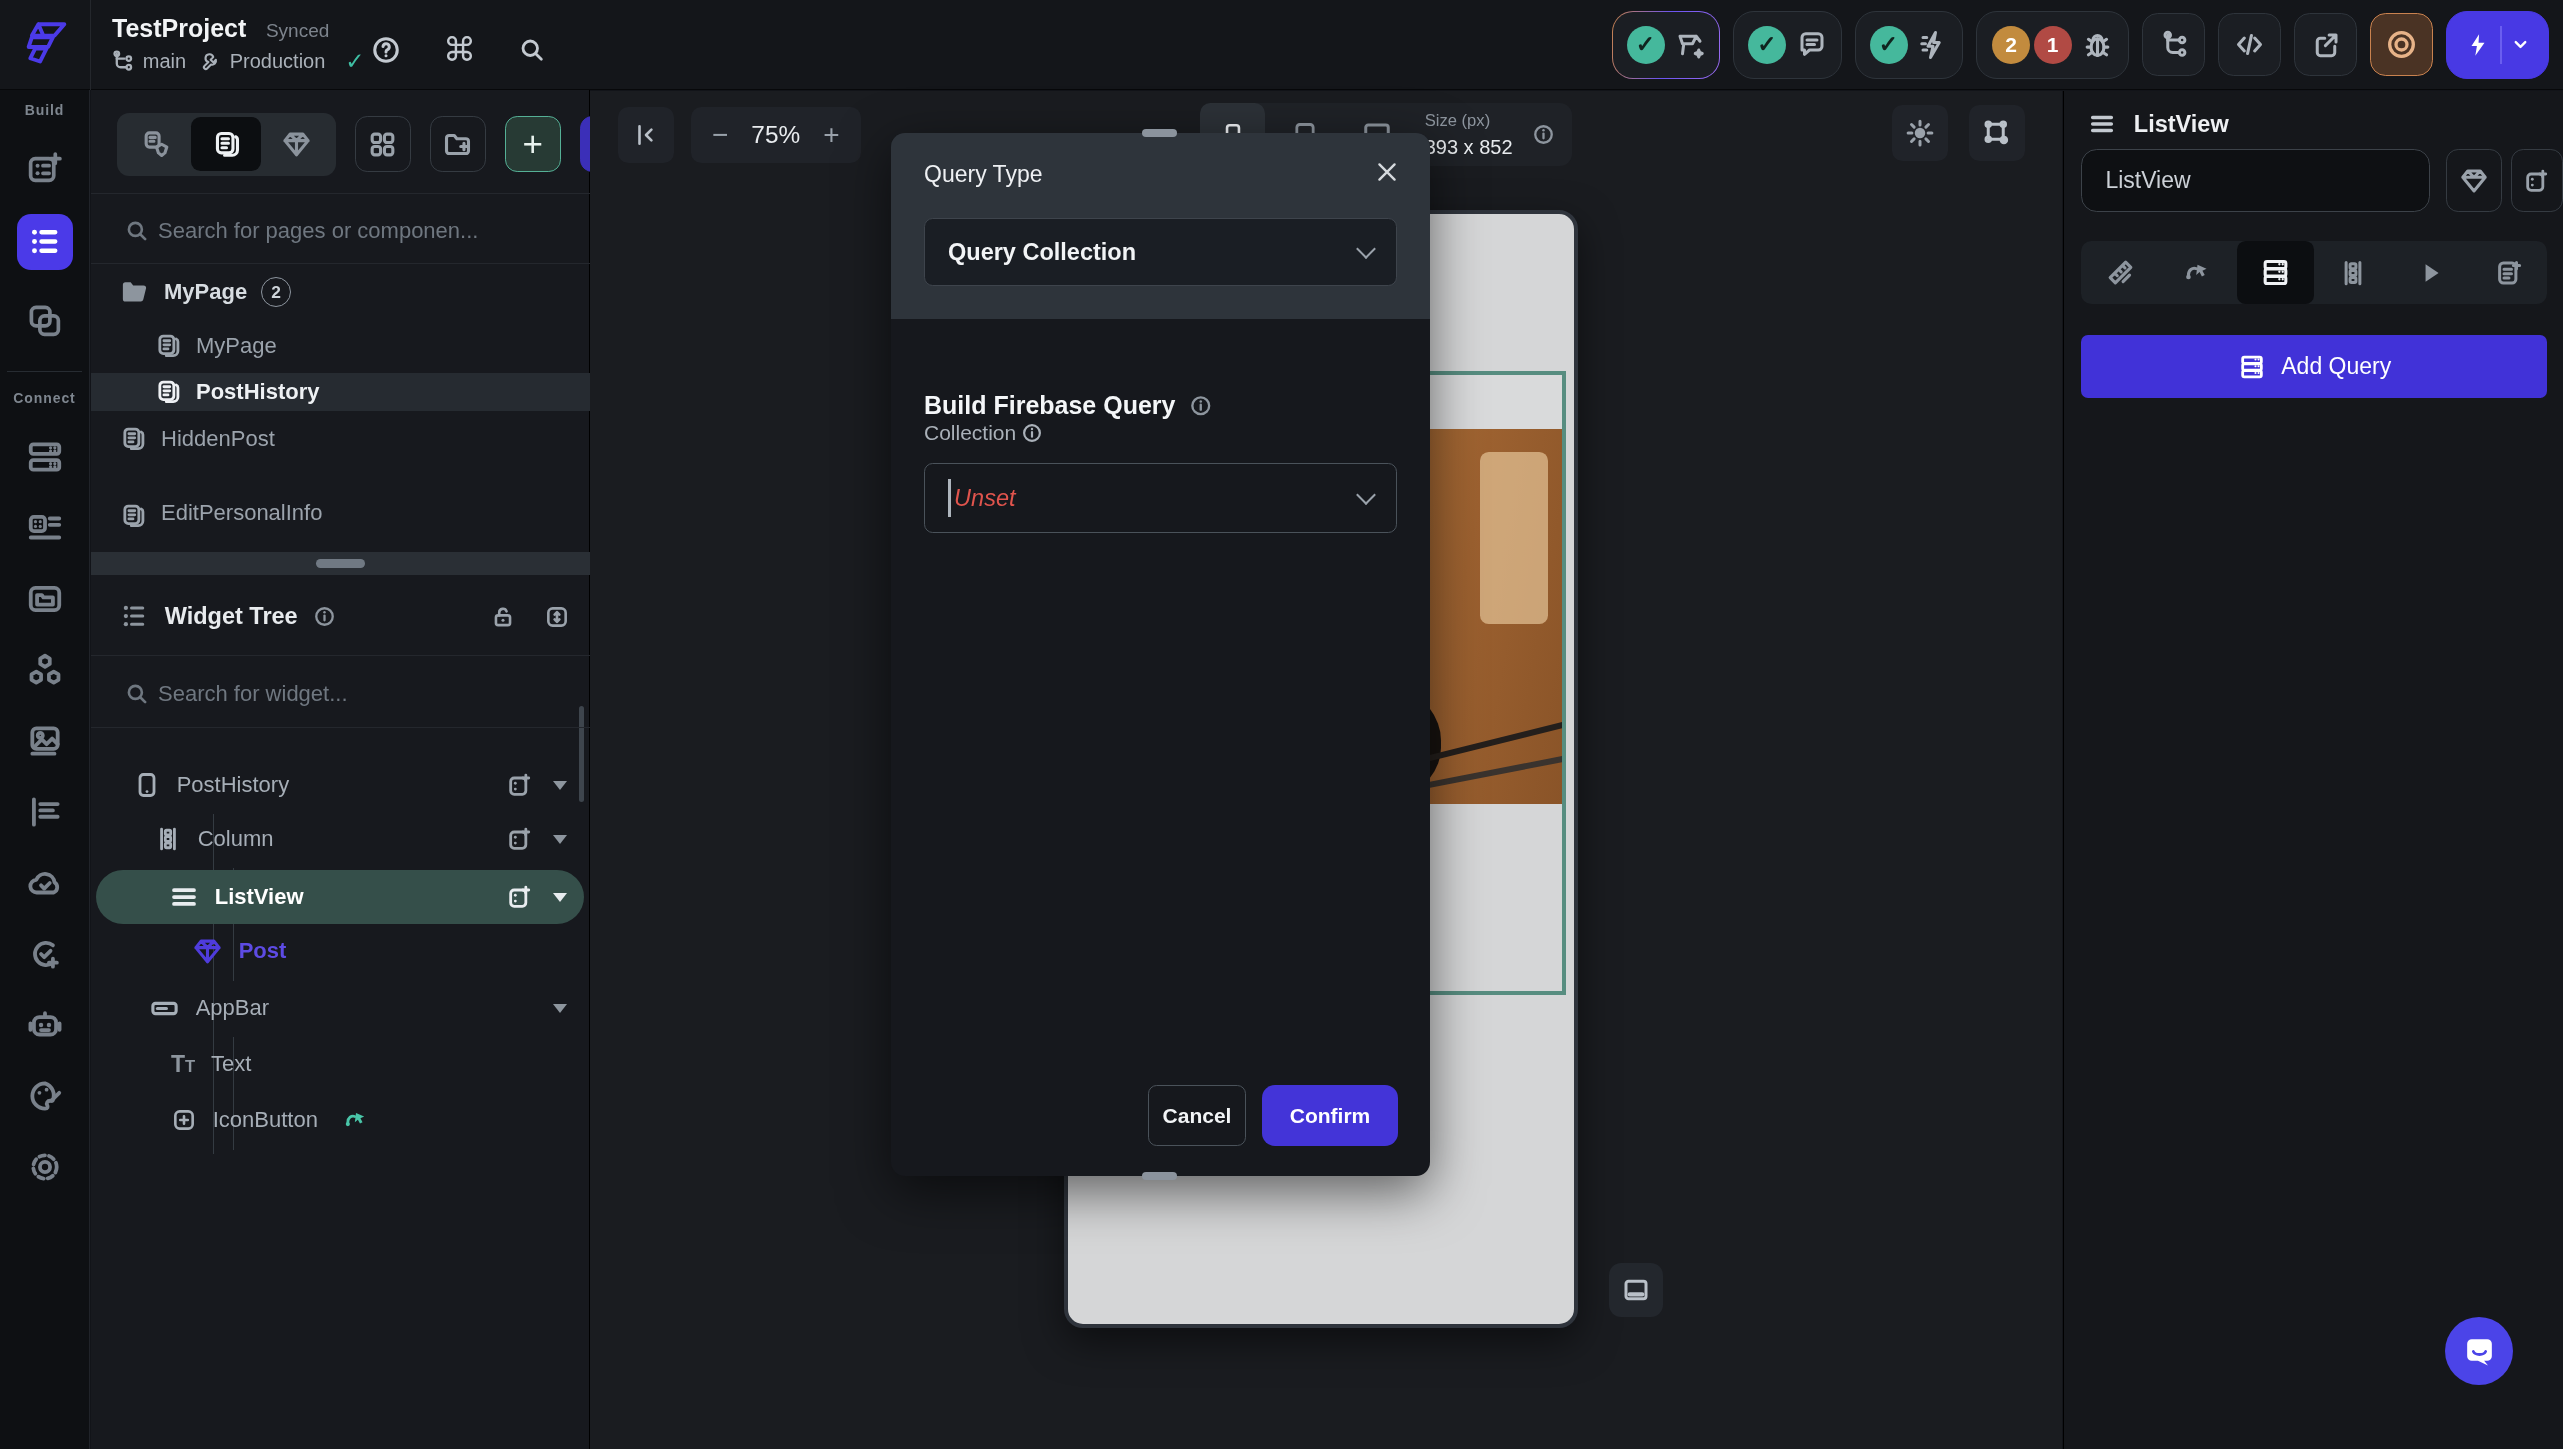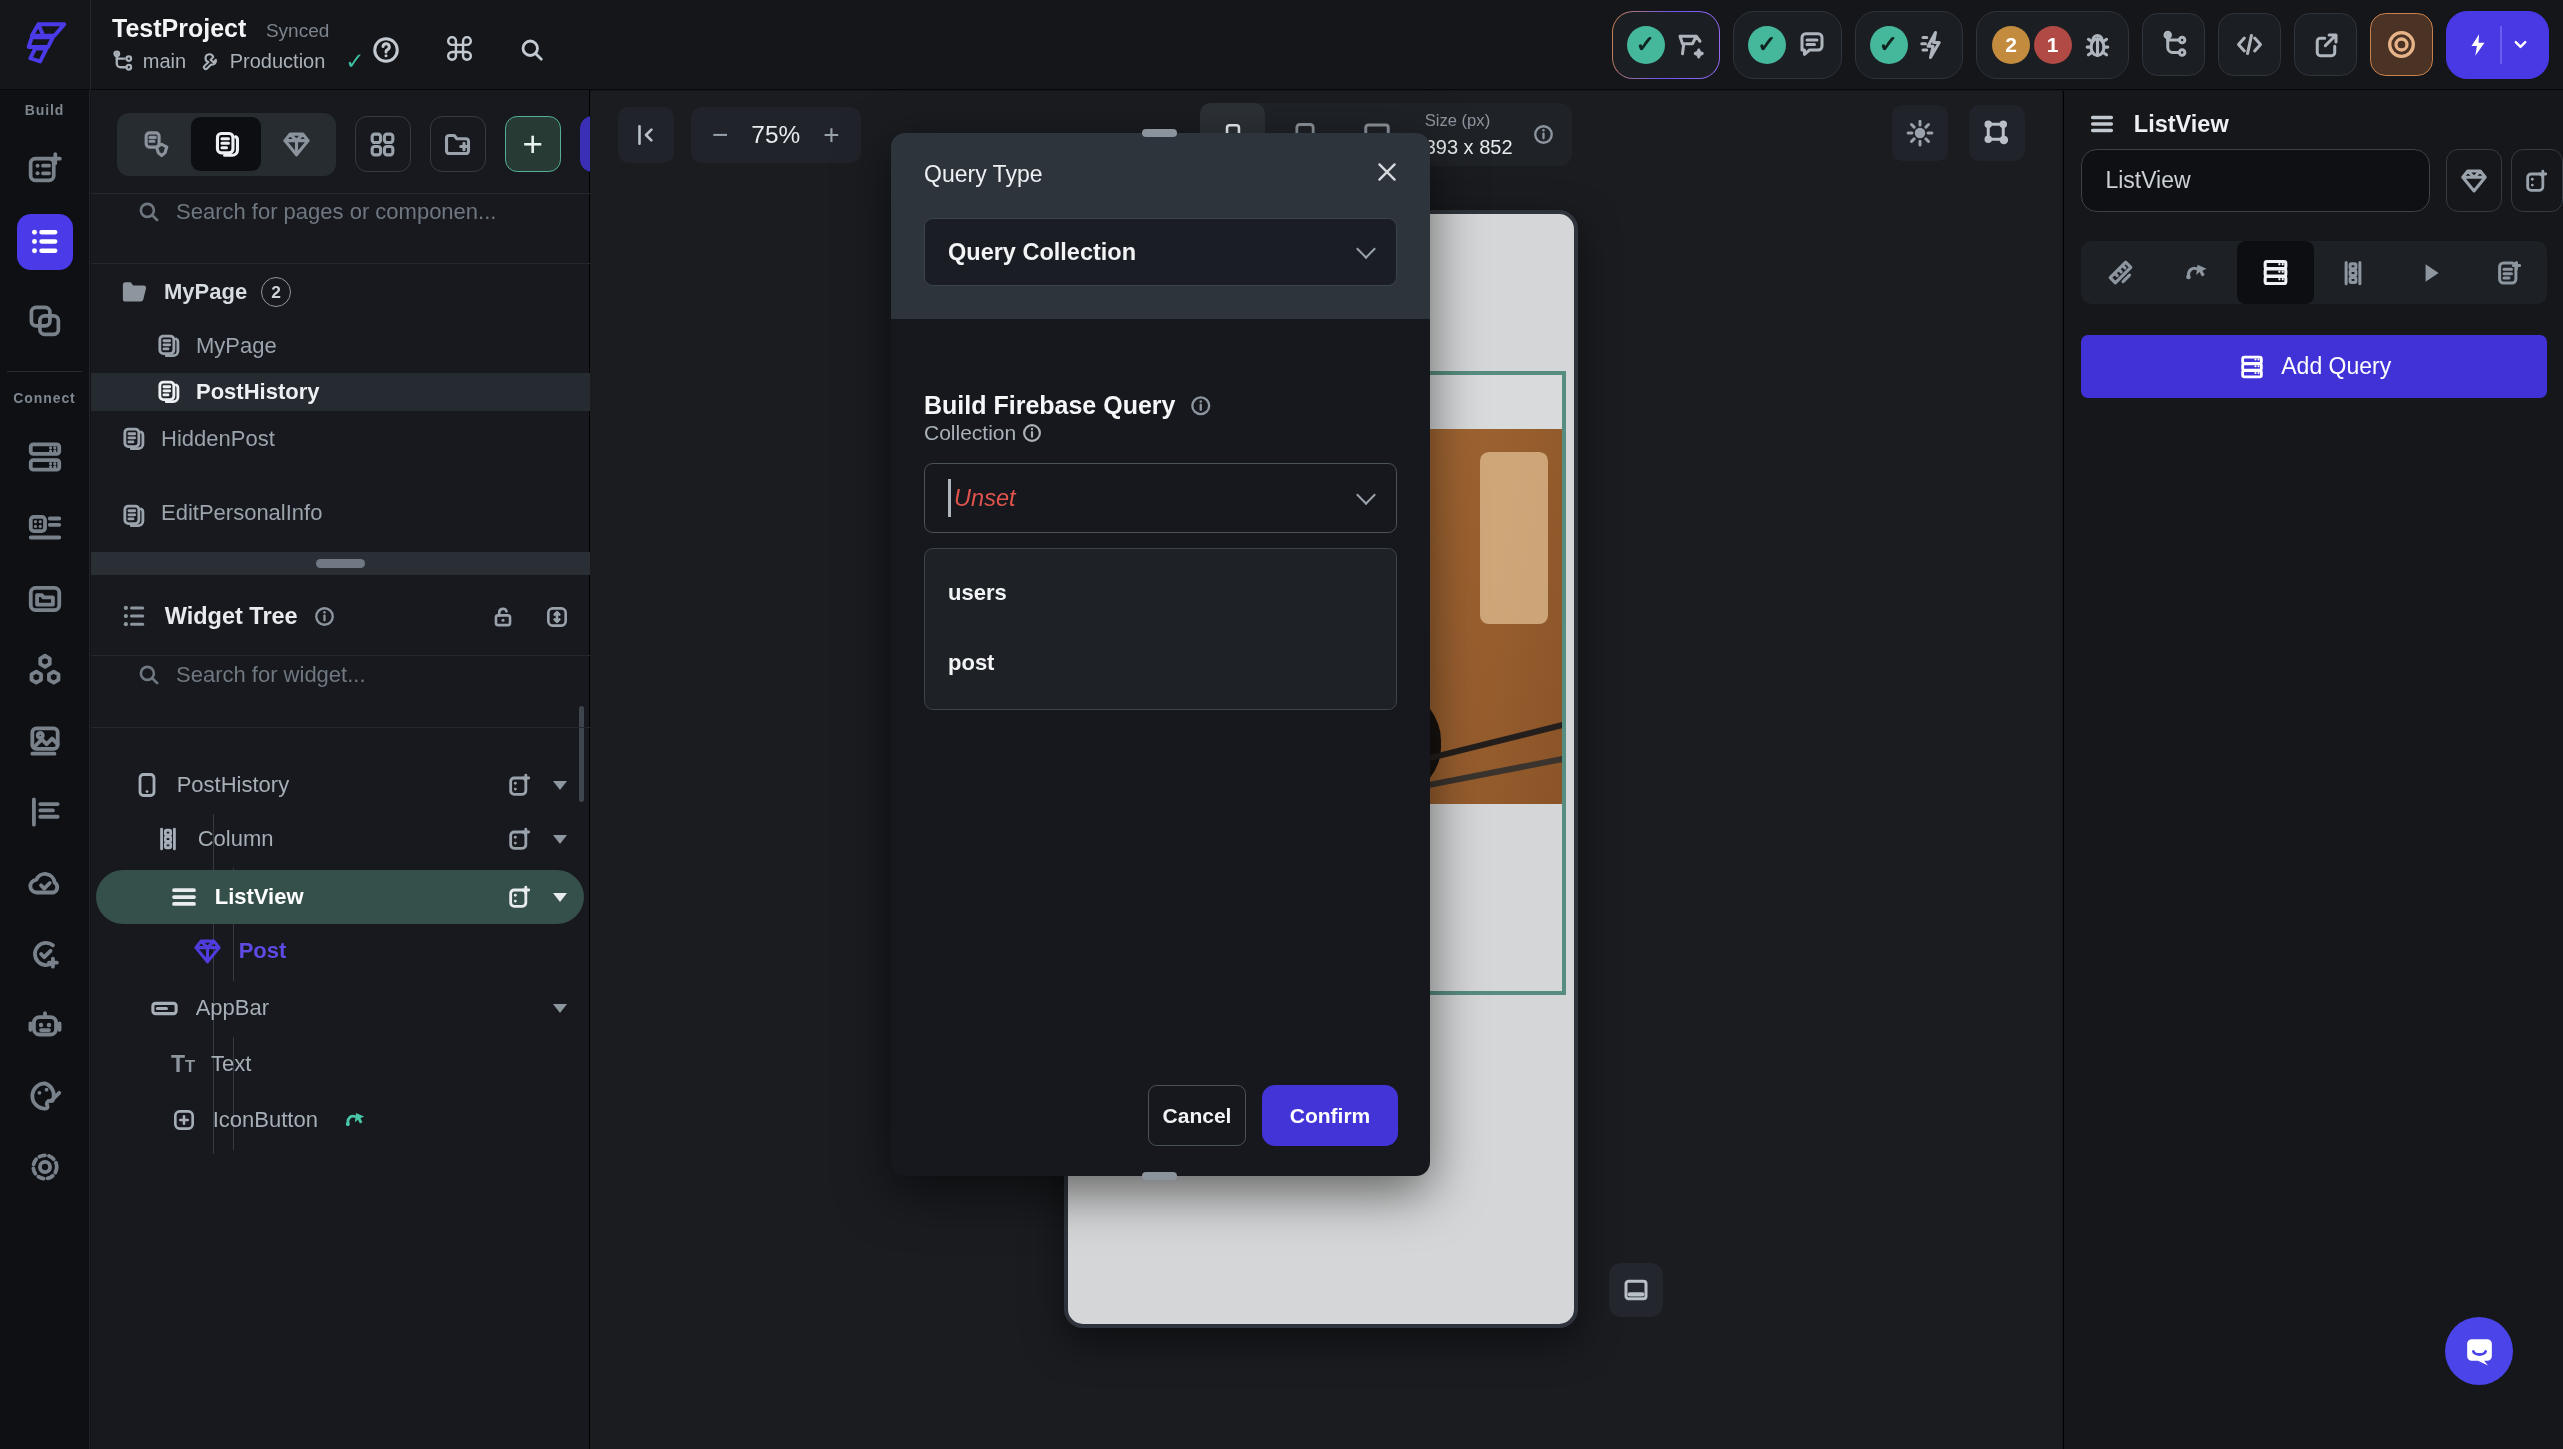--- a/index.html
+++ b/index.html
@@ -45,21 +45,21 @@
   #pp-toolbar { left:26px; top:23px; display:flex; gap:19px; align-items:center; }
   .segwrap { background:#272c31; border-radius:12.2px; display:flex; padding:4.4px; }
   .seg { width:70px; height:54px; border-radius:9.6px; display:flex; align-items:center; justify-content:center; color:#8b939c; }
   .seg.on { background:#0c0e11; color:#eef1f4; }
   .sqbtn { width:56px; height:56px; border-radius:12.2px; border:1.7px solid #353b42; color:#9aa2ab;
     display:flex; align-items:center; justify-content:center; background:transparent; }
   .sqbtn.green { background:#27393ábún; }
   .sqbtn.green { background:#273a34; border-color:#55b096; color:#e8f2ee; font-size:35px; }
   .sqbtn.purple-cut { background:#3b2fb8; border-color:#3b2fb8; width:35px; border-top-right-radius:0; border-bottom-right-radius:0; }
   .pdiv { position:absolute; left:0; width:499px; height:0.9px; background:#24272d; }
-  .searchrow { position:absolute; left:14px; height:63px; width:499px; display:flex; align-items:flex-start; gap:14px; padding-left:31px; color:#6f7judge; }
+  .searchrow { position:absolute; left:2px; height:63px; width:499px; display:flex; align-items:center; gap:8px; padding-left:31px; color:#6f7judge; }
   .searchrow { color:#6f7780; font-size:22px; }
   .pgrow { position:absolute; left:0; width:499px; height:38px; display:flex; align-items:center; gap:14px; color:#9ba3ac; font-size:22px; }
   .pgrow.hl { background:#262b31; }
   .pgrow .lbl { white-space:nowrap; }
   .foldcount { width:30px; height:30px; border-radius:50%; border:1.7px solid #8d959e; font-size:17.4px;
     display:flex; align-items:center; justify-content:center; color:#ced4da; }
   #pp-divider { position:absolute; left:0; top:462px; width:499px; height:23px; background:#2a2f35; }
   #pp-divider .pill { position:absolute; left:225px; top:7px; width:49px; height:8.7px; border-radius:4.4px; background:#70798
 3; }
   #pp-divider .pill { background:#707983; }
@@ -750,24 +750,20 @@
           </svg>
         </span>
     </div>
     <div class="m-input">
       <span class="m-unset">
           <span class="cursorbar"></span>
           <span>Unset</span>
         </span>
       <span class="chev"></span>
     </div>
-    <div class="m-opts">
-      <div class="m-opt" style="top:31px;">users</div>
-      <div class="m-opt" style="top:101px;">post</div>
-    </div>
     <div class="m-cancel">Cancel</div>
     <div class="m-confirm">Confirm</div>
     <div class="m-pill" style="top:-4.4px;"></div>
     <div class="m-pill" style="bottom:-4.4px;"></div>
   </div>
 
   <div id="inspector" class="abs">
     <div class="abs flex" style="left:24.4px; top:19px; gap:17.4px;">
       <span style="color:#c3c9d0;">
           <svg width="28" height="28" viewBox="0 0 24 24">

